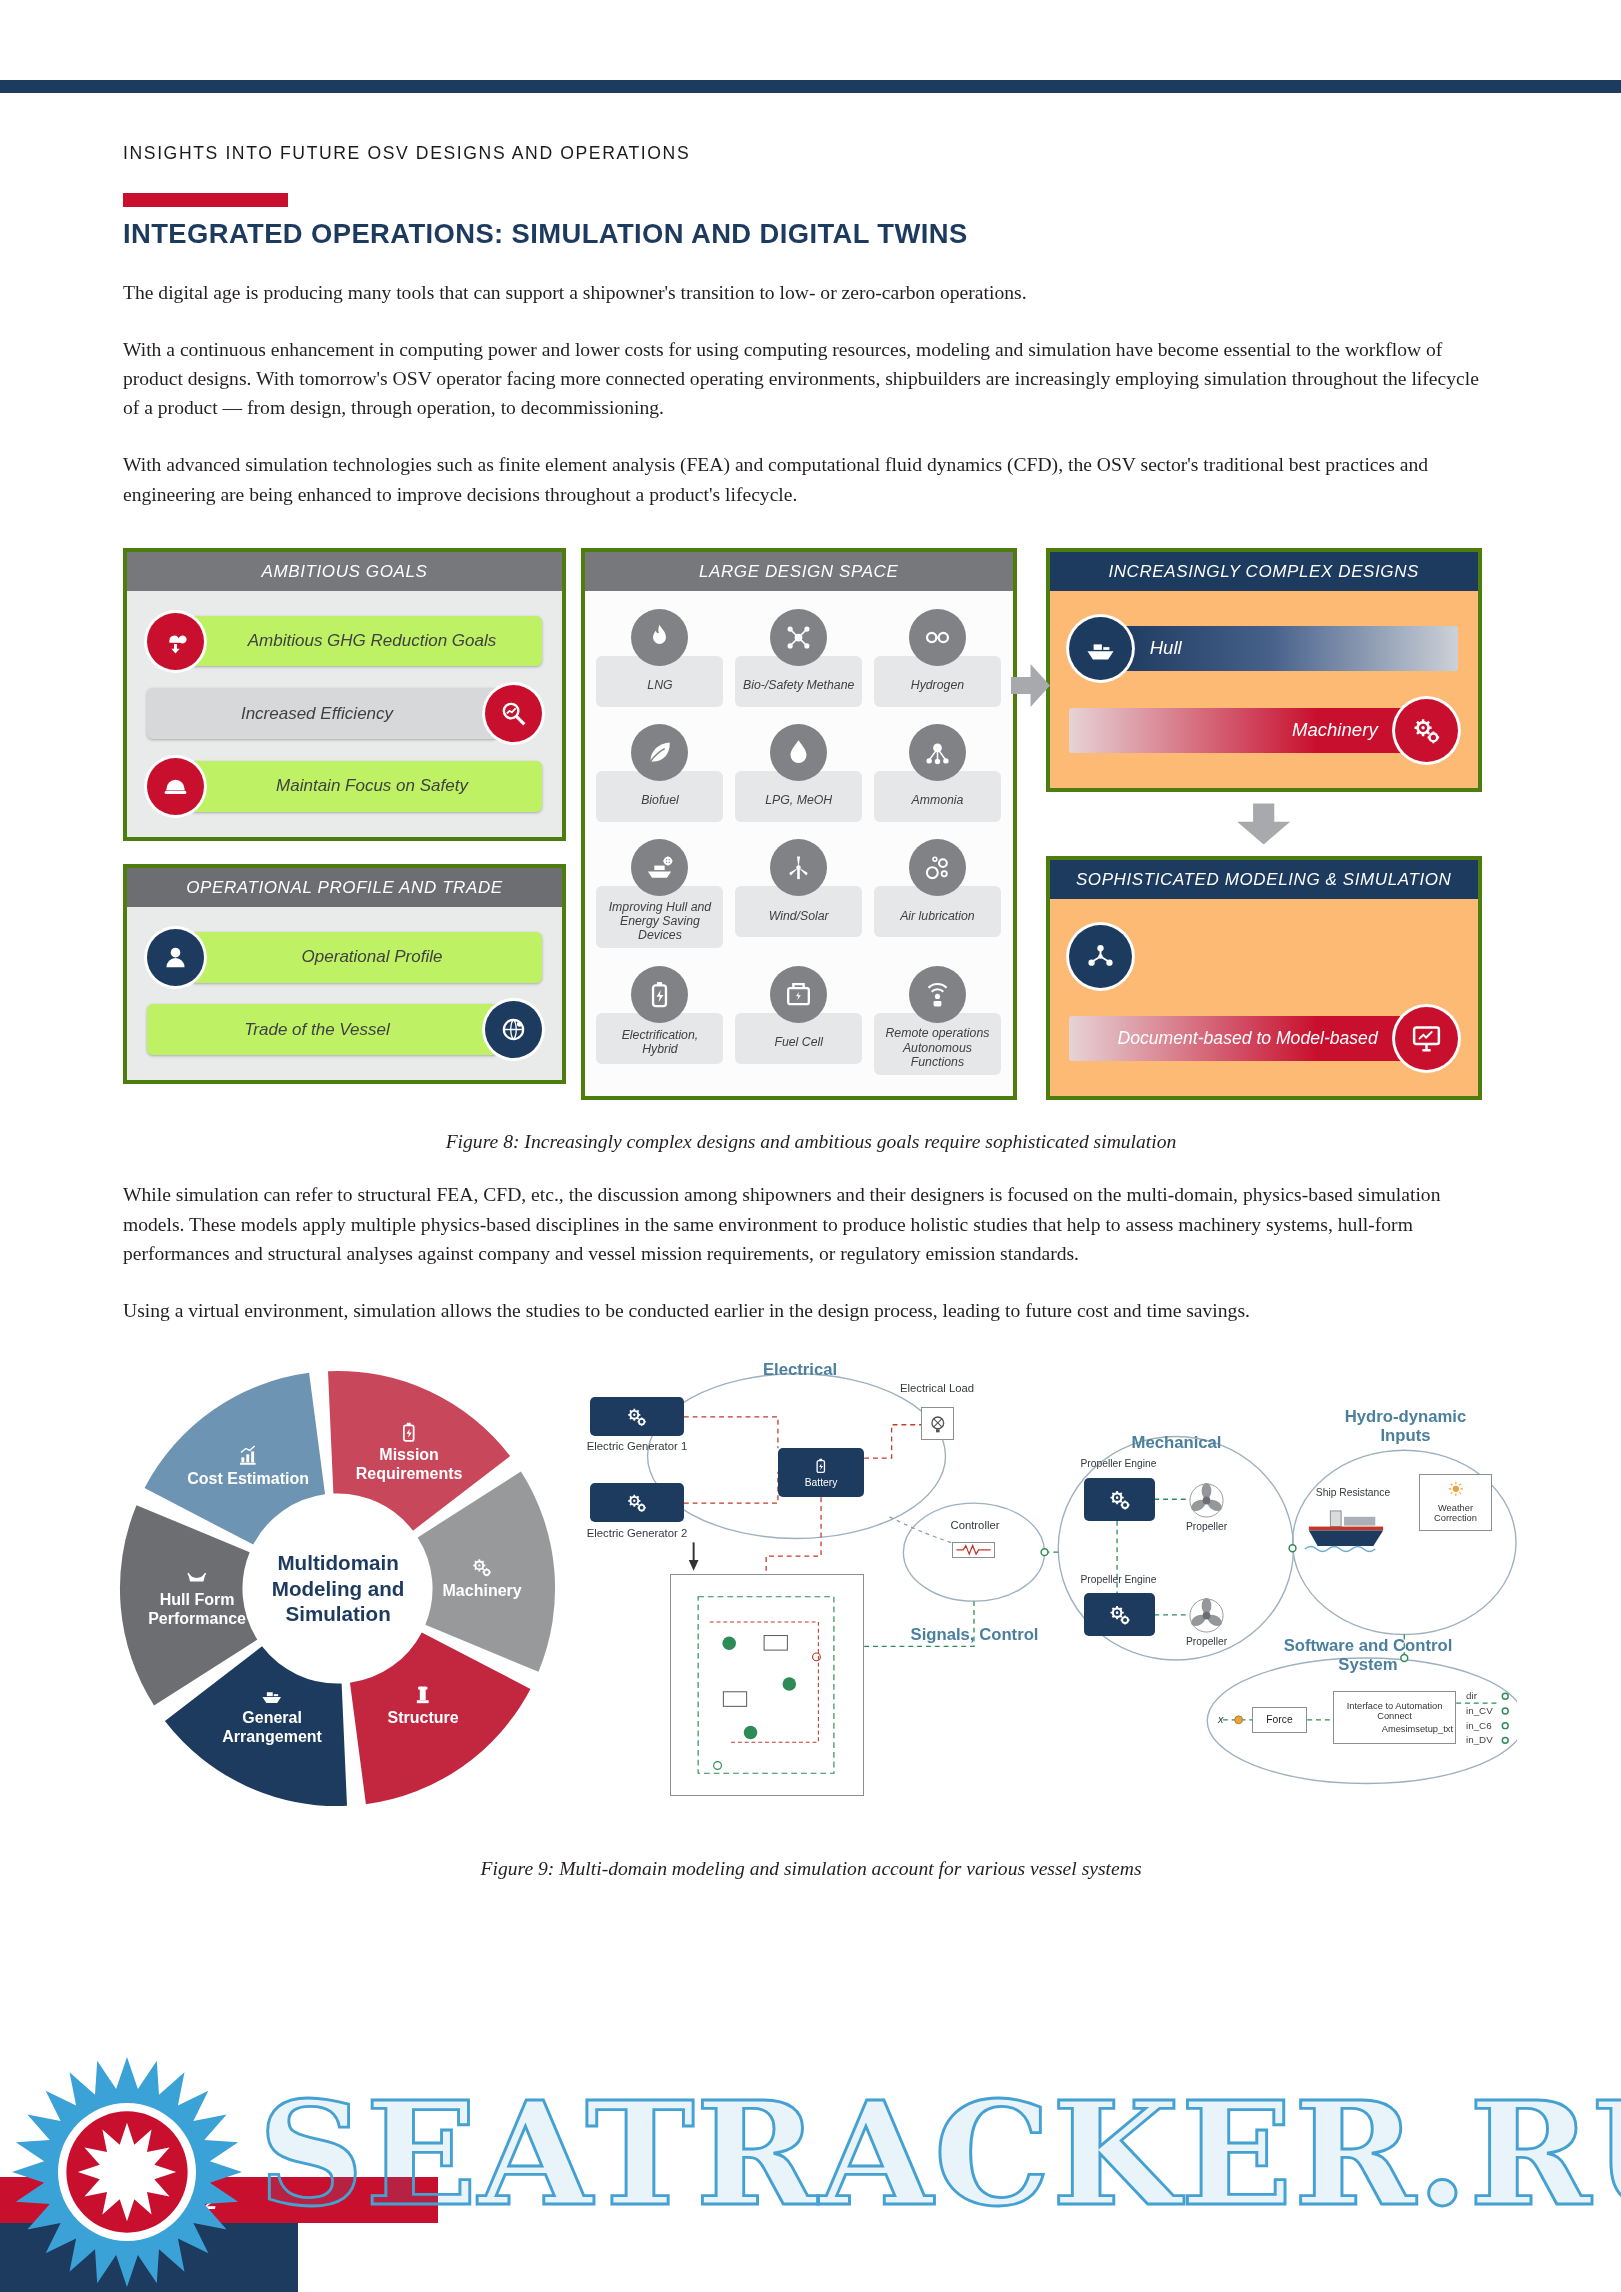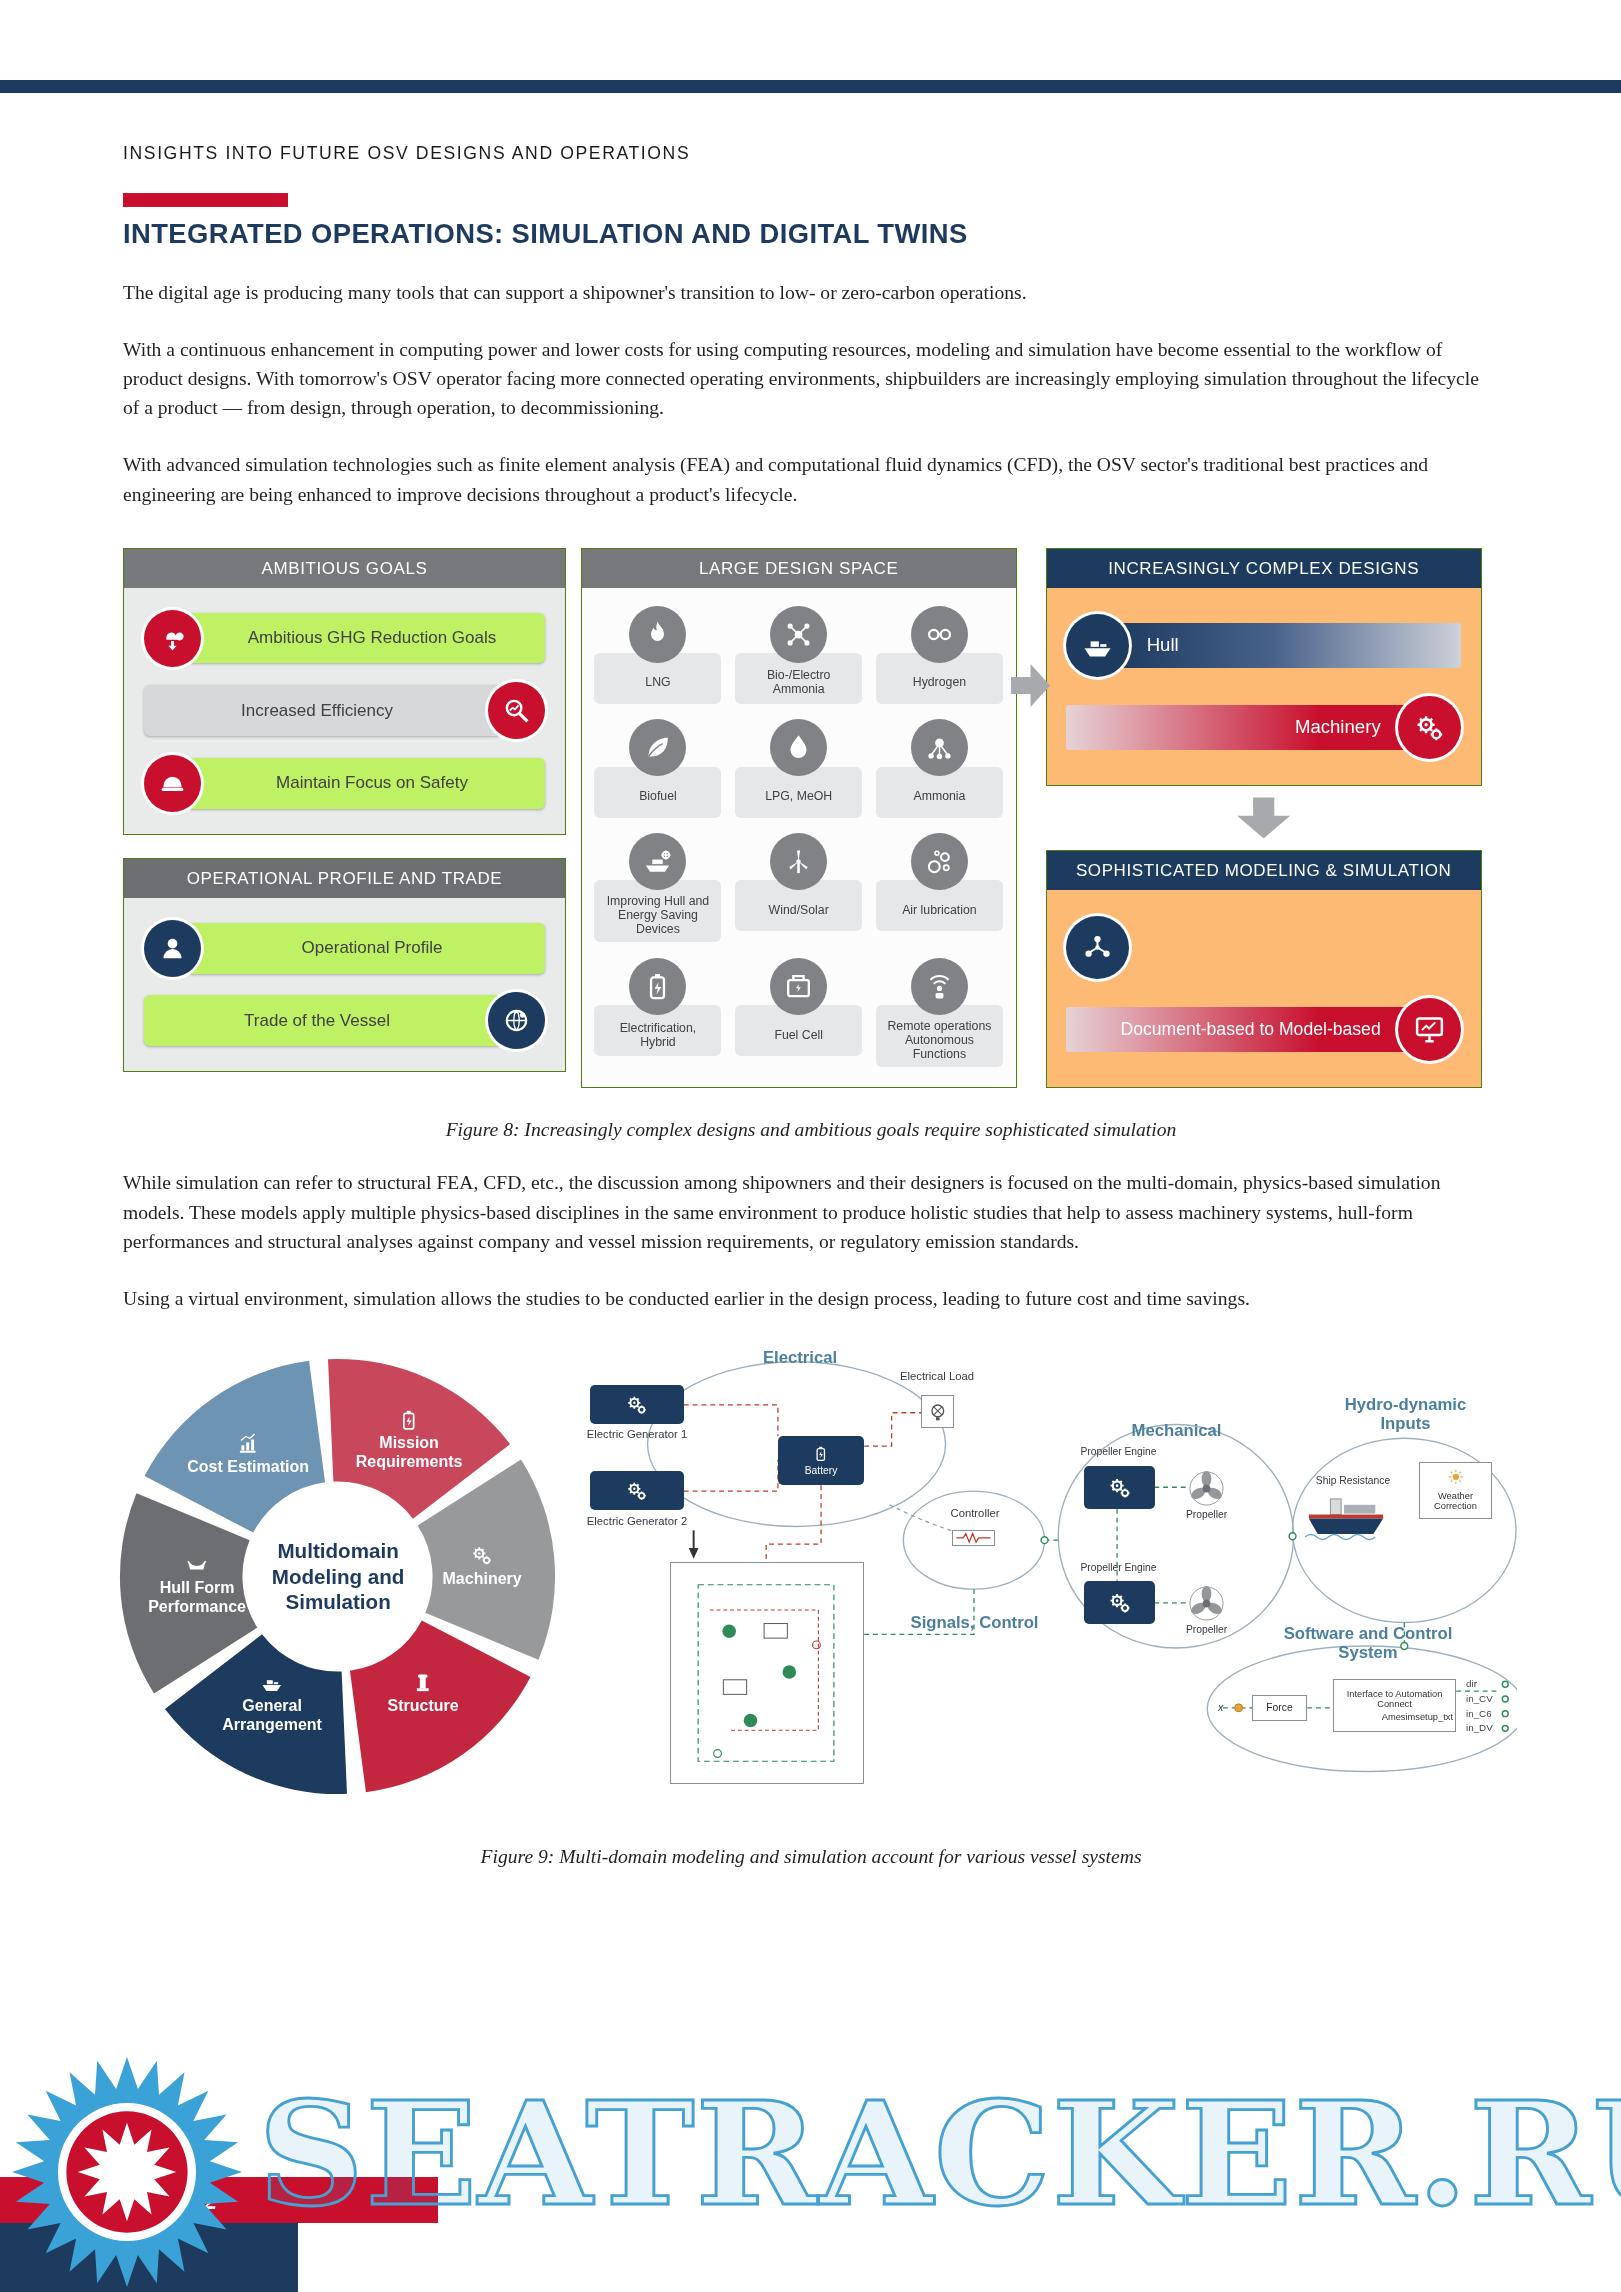--- a/index.html
+++ b/index.html
@@ -12,21 +12,21 @@
   .page-title{font-family:"Liberation Sans",sans-serif;font-size:27.4px;font-weight:bold;color:#1d3a5f;
               letter-spacing:0.4px;margin:11.8px 0 0 0;}
   .para{font-size:19.6px;line-height:1.5;margin:27.4px 0 0 0;}
 
   
   .fig8{position:relative;display:flex;margin-top:39px;font-family:"Liberation Sans",sans-serif;}
   .f8col{display:flex;flex-direction:column;}
   .c1{width:443px;gap:23.5px;}
   .c2{width:436px;margin-left:14.7px;}
   .c3{width:436px;margin-left:29px;}
-  .panel{border:1px solid #4d7c0f;display:flex;flex-direction:column;}
+  .panel{border:4px solid #4d7c0f;display:flex;flex-direction:column;font-style:italic;}
   .panel-h{height:39px;display:flex;align-items:center;justify-content:center;color:#fff;
            font-size:17px;letter-spacing:0.6px;text-align:center;}
   .h-gray{background:#77787b;}
   .h-darkgray{background:#6d6e71;}
   .h-navy{background:#1d3a5f;}
   .panel-b{background:#e9eaea;padding:21.6px 19.6px;display:flex;flex-direction:column;gap:15.7px;flex:1;}
   .panel-b.white{background:#fdba74;}
   .goal-row{display:flex;align-items:center;height:57px;}
   .icon-circle{width:57px;height:57px;border-radius:50%;display:flex;align-items:center;justify-content:center;
                flex:0 0 auto;box-shadow:0 0 0 2.9px #fff;position:relative;z-index:2;}
@@ -197,21 +197,21 @@
                 <div class="dcircle">
                   <svg class="icon-svg" viewBox="0 0 24 24" width="31" height="31" aria-hidden="true">
                     <path d="M12 12L5.5 5.5M12 12l6.5-6.5M12 12l-6.5 6.5M12 12l6.5 6.5" stroke="#fff" stroke-width="1.2"></path>
                     <circle cx="12" cy="12" r="3" fill="#fff"></circle>
                     <circle cx="5.5" cy="5.5" r="2" fill="#fff"></circle>
                     <circle cx="18.5" cy="5.5" r="2" fill="#fff"></circle>
                     <circle cx="5.5" cy="18.5" r="2" fill="#fff"></circle>
                     <circle cx="18.5" cy="18.5" r="2" fill="#fff"></circle>
                   </svg>
                 </div>
-                <div class="dlabel">Bio-/Electro Ammonia</div>
+                <div class="dlabel">Bio-/Safety Methane</div>
               </div>
               <div class="dcell">
                 <div class="dcircle">
                   <svg class="icon-svg" viewBox="0 0 24 24" width="31" height="31" aria-hidden="true">
                     <circle cx="7.5" cy="12" r="3.6" fill="none" stroke="#fff" stroke-width="1.7"></circle>
                     <circle cx="16.5" cy="12" r="3.6" fill="none" stroke="#fff" stroke-width="1.7"></circle>
                     <path d="M11.1 12h1.8" stroke="#fff" stroke-width="1.7"></path>
                   </svg>
                 </div>
                 <div class="dlabel">Hydrogen</div>

